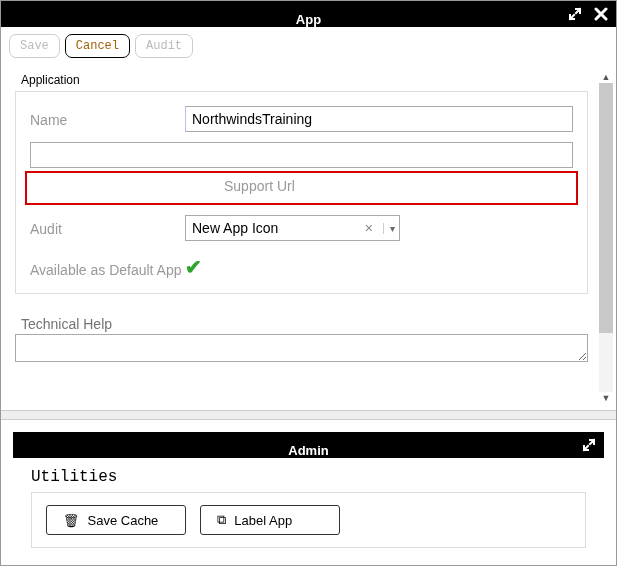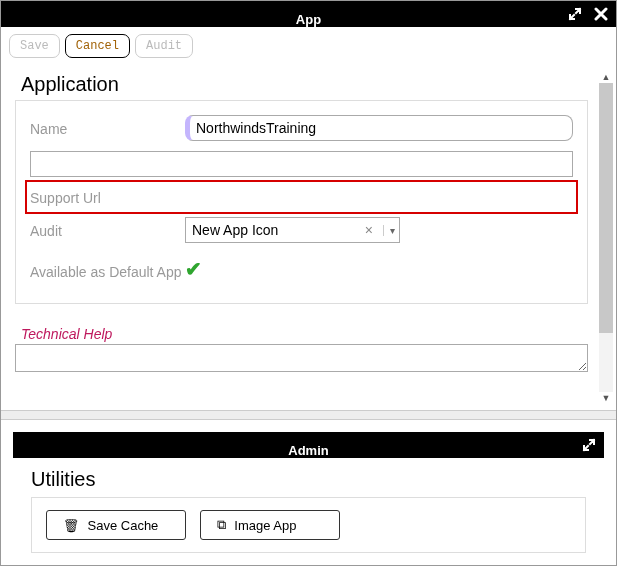--- a/index.html
+++ b/index.html
@@ -97,26 +97,26 @@
     font-size: 9px;
     color: #555;
     display: flex;
     align-items: center;
     justify-content: center;
     cursor: pointer;
   }
   .scrollbar .arrow.up { top: 0; }
   .scrollbar .arrow.down { bottom: 0; }
   .section-title {
-    font-size: 20px;
+    font-size: 12px;
     margin: 8px 0 4px 6px;
   }
   .panel {
     border: 1px solid #ddd;
-    padding: 12px 14px 16px 14px;
+    padding: 12px 14px 8px 14px;
     margin-right: 14px;
   }
   .form-row {
     display: flex;
     align-items: center;
     min-height: 30px;
     margin-bottom: 6px;
     position: relative;
   }
   .form-row.tall { align-items: flex-end; }
@@ -132,28 +132,28 @@
   }
   .text-input {
     width: 100%;
     border: 1px solid #aaa;
     padding: 4px 6px;
     font-size: 14px;
     font-family: inherit;
     height: 26px;
   }
   .text-input.required {
-    border-left: 5px solid #c4b5fd;
-    border-radius: 8px;
+    border-left: 1px solid #c4b5fd;
   }
   .row-highlight {
     outline: 2px solid #d60000;
     outline-offset: 0;
     padding: 3px 3px;
-    margin: -3px -3px 3px -3px;
+    margin: -3px -3px 10px -3px;
+    flex-direction: column;
   }
   .combo {
     display: flex;
     align-items: center;
     border: 1px solid #aaa;
     height: 26px;
     width: 215px;
     padding: 0 4px 0 6px;
     font-size: 14px;
     gap: 6px;
@@ -163,23 +163,22 @@
   .combo .combo-caret {
     border-left: 1px solid #ccc;
     padding-left: 6px;
     color: #666;
     font-size: 10px;
     cursor: pointer;
   }
   .check-icon { color: #2fa52f; font-size: 20px; font-weight: bold; }
   .tech-help-label {
     font-size: 14px;
-    color: #be185d;
+    color: #737373;
     margin: 22px 0 2px 6px;
-    font-style: italic;
   }
   .textarea {
     width: 100%;
     border: 1px solid #aaa;
     height: 28px;
     resize: both;
     font-family: inherit;
     font-size: 13px;
     padding: 3px 5px;
     margin-right: 14px;
@@ -191,22 +190,23 @@
     border-top: 1px solid #ccc;
     border-bottom: 1px solid #ccc;
   }
   .admin-region {
     padding: 12px;
   }
   .admin-body {
     padding: 10px 18px 18px 18px;
   }
   .util-title {
-    font-size: 20px;
+    font-size: 16px;
     margin-bottom: 6px;
+    font-family: Liberation Mono, monospace;
   }
   .util-panel {
     border: 1px solid #ddd;
     padding: 12px 14px;
     display: flex;
     gap: 14px;
   }
   .util-btn {
     border: 1px solid #333;
     background: #fff;
@@ -316,17 +316,17 @@
   </div>
   <div class="admin-body">
     <div class="util-title">Utilities</div>
     <div class="util-panel">
       <button class="util-btn">
         <span class="icon-glyph">🗑</span>
         <span>Save Cache</span>
       </button>
       <button class="util-btn">
         <span class="icon-glyph">⧉</span>
-        <span>Image App</span>
+        <span>Label App</span>
       </button>
     </div>
   </div>
 </div>
 
 </body></html>

